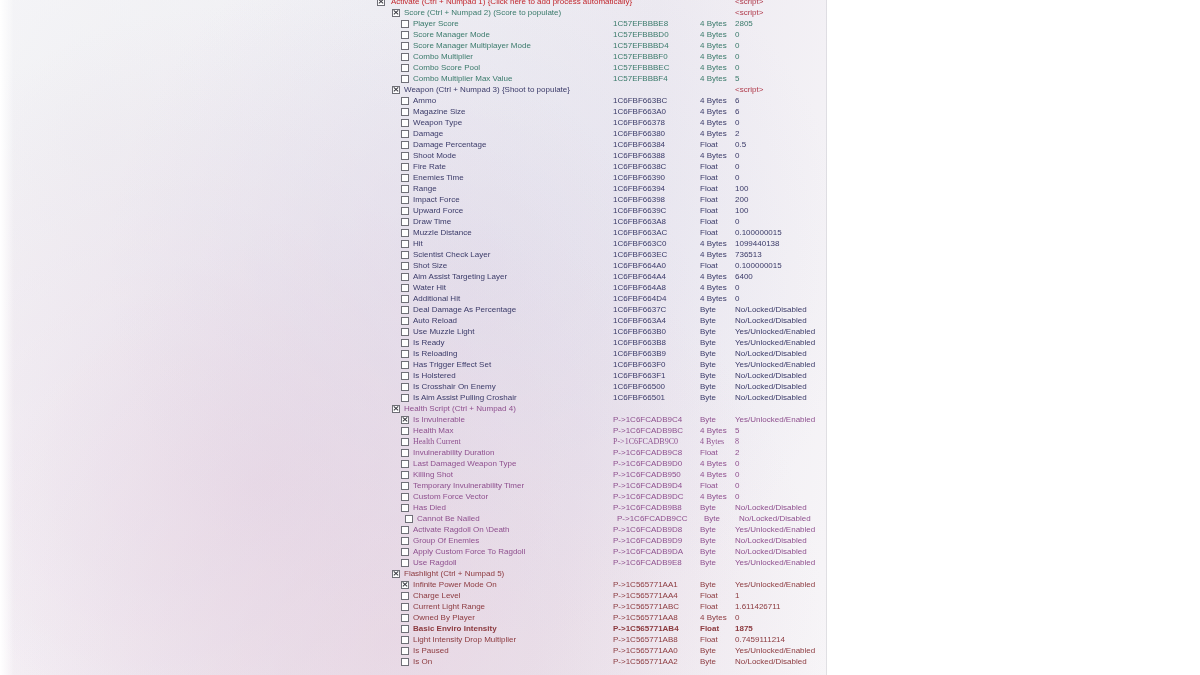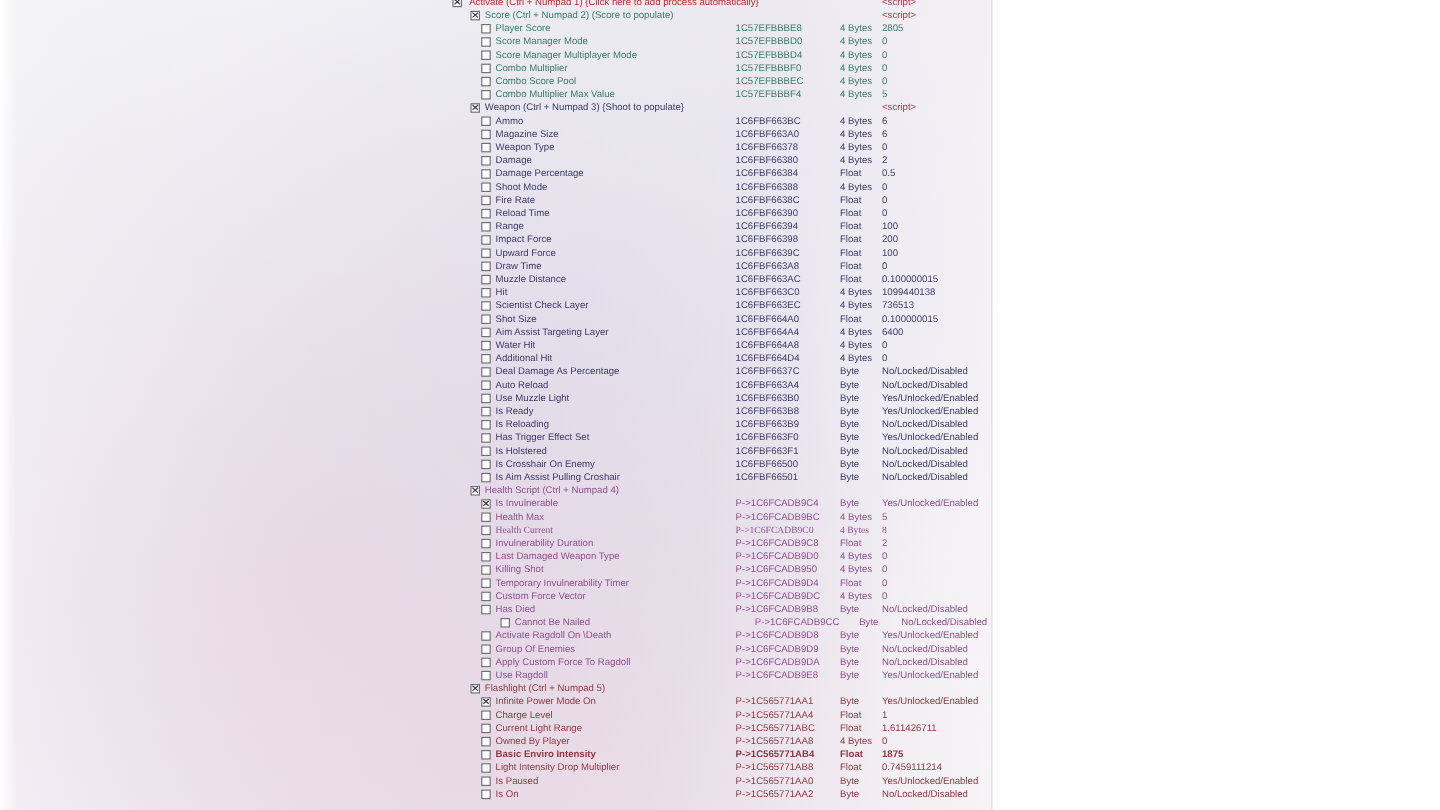--- a/index.html
+++ b/index.html
@@ -228,21 +228,21 @@
     </div>
     <div class="row item" style="position: absolute; left: 0px; top: 161px; width: 1200px;">
       <span class="cb"></span>
       <span class="lbl c-weapon">Fire Rate</span>
       <span class="addr c-weapon">1C6FBF6638C</span>
       <span class="typ c-weapon">Float</span>
       <span class="val c-weapon">0</span>
     </div>
     <div class="row item" style="position: absolute; left: 0px; top: 172px; width: 1200px;">
       <span class="cb"></span>
-      <span class="lbl c-weapon">Reload Time</span>
+      <span class="lbl c-weapon">Enemies Time</span>
       <span class="addr c-weapon">1C6FBF66390</span>
       <span class="typ c-weapon">Float</span>
       <span class="val c-weapon">0</span>
     </div>
     <div class="row item" style="position: absolute; left: 0px; top: 183px; width: 1200px;">
       <span class="cb"></span>
       <span class="lbl c-weapon">Range</span>
       <span class="addr c-weapon">1C6FBF66394</span>
       <span class="typ c-weapon">Float</span>
       <span class="val c-weapon">100</span>
@@ -440,21 +440,21 @@
       <span class="typ c-health">4 Bytes</span>
       <span class="val c-health">0</span>
     </div>
     <div class="row item" style="position: absolute; left: 0px; top: 502px; width: 1200px;">
       <span class="cb"></span>
       <span class="lbl c-health">Has Died</span>
       <span class="addr c-health">P-&gt;1C6FCADB9B8</span>
       <span class="typ c-health">Byte</span>
       <span class="val c-health">No/Locked/Disabled</span>
     </div>
-    <div class="row item" style="position: absolute; left: 16px; top: 513px; width: 996px;">
+    <div class="row item" style="position: absolute; left: 4px; top: 513px; width: 996px;">
       <span class="cb"></span>
       <span class="lbl c-health">Cannot Be Nailed</span>
       <span class="addr c-health">P-&gt;1C6FCADB9CC</span>
       <span class="typ c-health">Byte</span>
       <span class="val c-health">No/Locked/Disabled</span>
     </div>
     <div class="row item" style="position: absolute; left: 0px; top: 524px; width: 1200px;">
       <span class="cb"></span>
       <span class="lbl c-health">Activate Ragdoll On \Death</span>
       <span class="addr c-health">P-&gt;1C6FCADB9D8</span>

